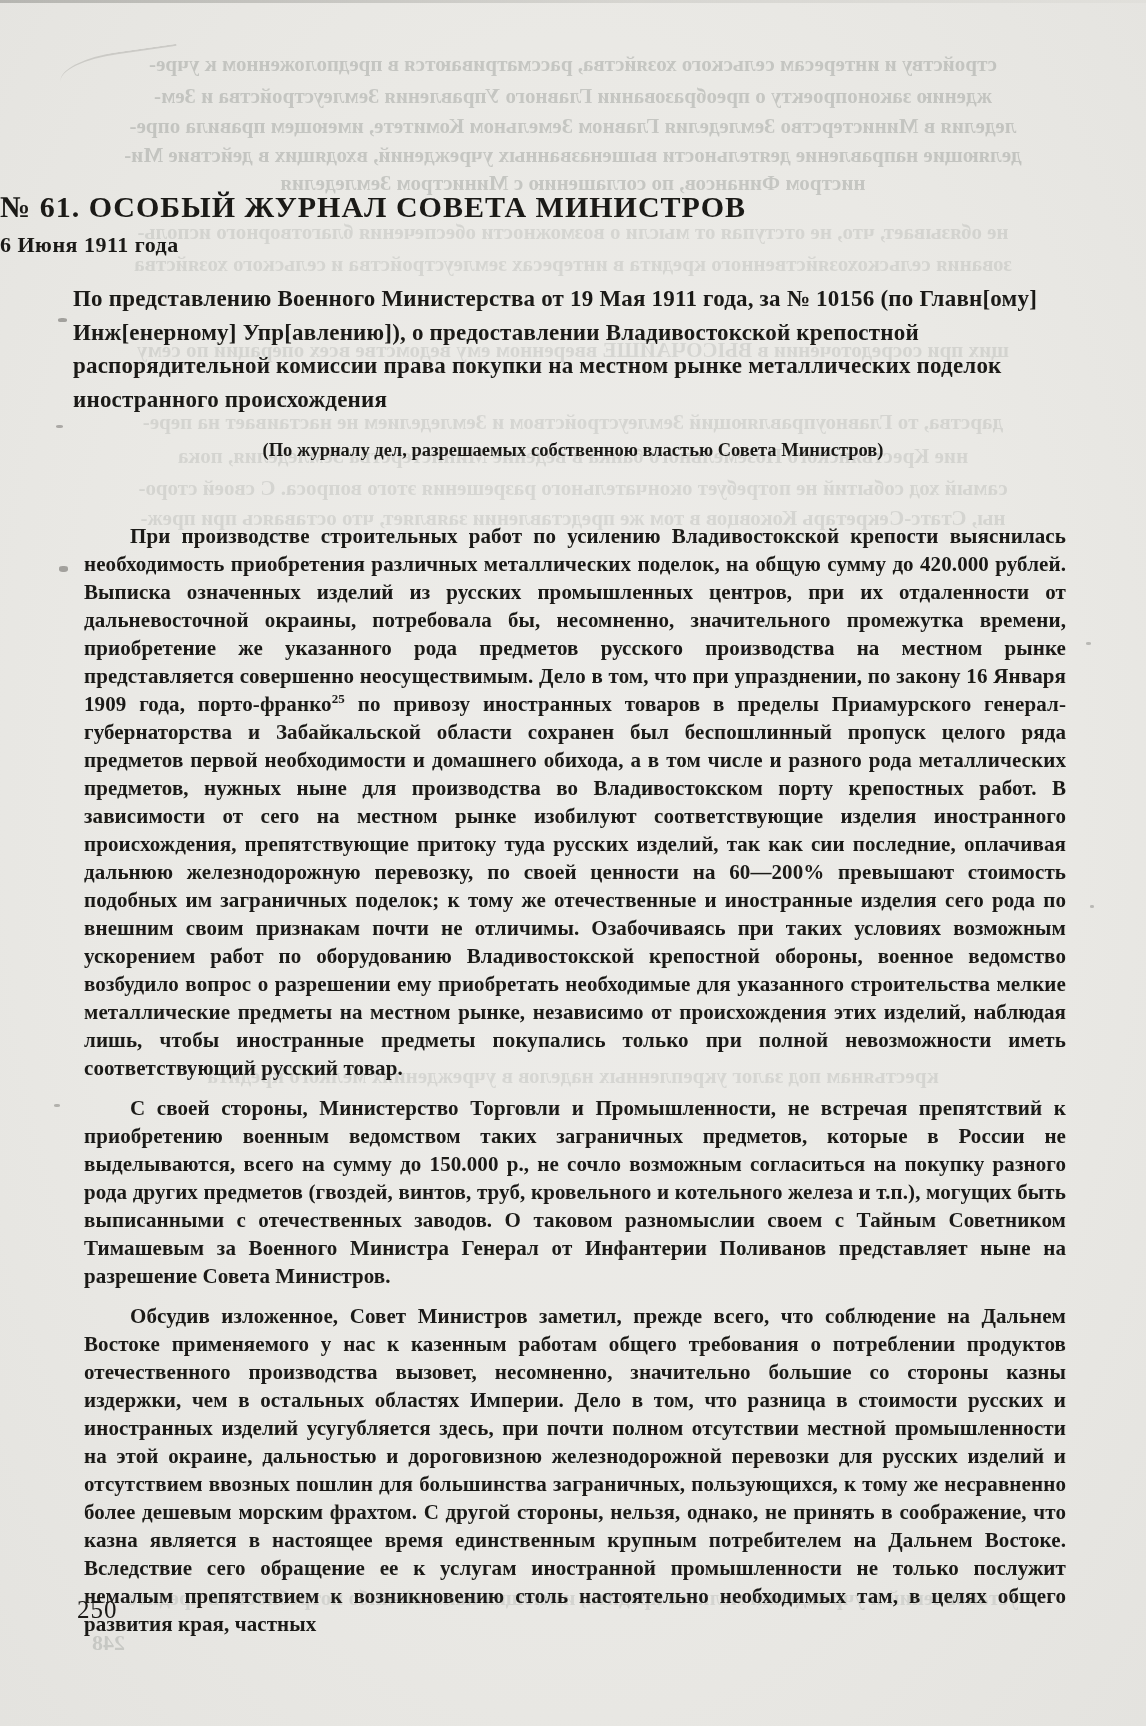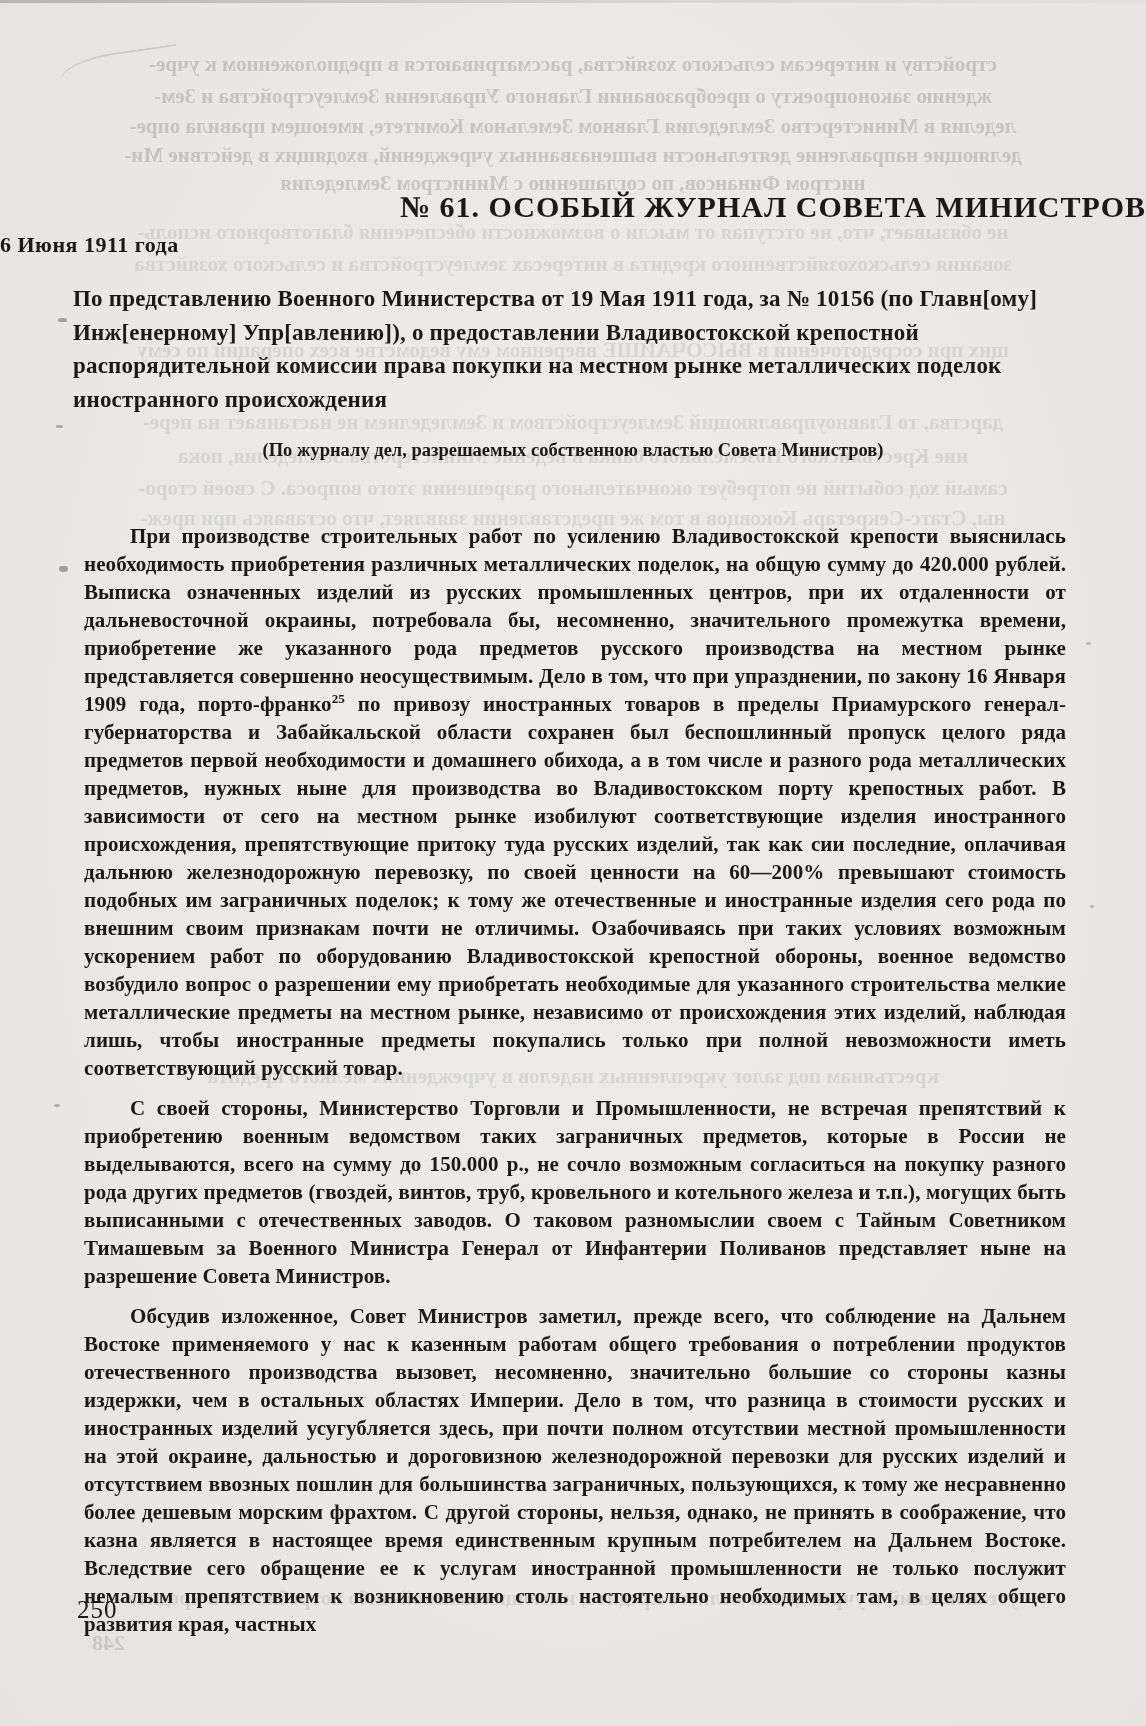--- a/index.html
+++ b/index.html
@@ -32,21 +32,21 @@
     color:#5d6460;
     opacity:.26;
     filter:blur(0.7px);
     pointer-events:none;
   }
   .ghost.faint{opacity:.15;}
   .ghost.pagenum{width:auto;left:92px;transform:scaleX(-1);font-size:22px;opacity:.22;}
   
   .title{
     position:absolute;left:0;top:170px;width:100%;
-    text-align:right;
+    text-align:left;
     font-size:30px;font-weight:700;letter-spacing:1px;
   }
   .docdate{
     position:absolute;left:0;top:232px;width:100%;
     font-size:22px;font-weight:700;letter-spacing:.5px;
   }
   .subject{
     position:absolute;left:73px;top:282px;width:1000px;
     text-align:left;font-size:23px;font-weight:700;line-height:33.5px;
     letter-spacing:.2px;

